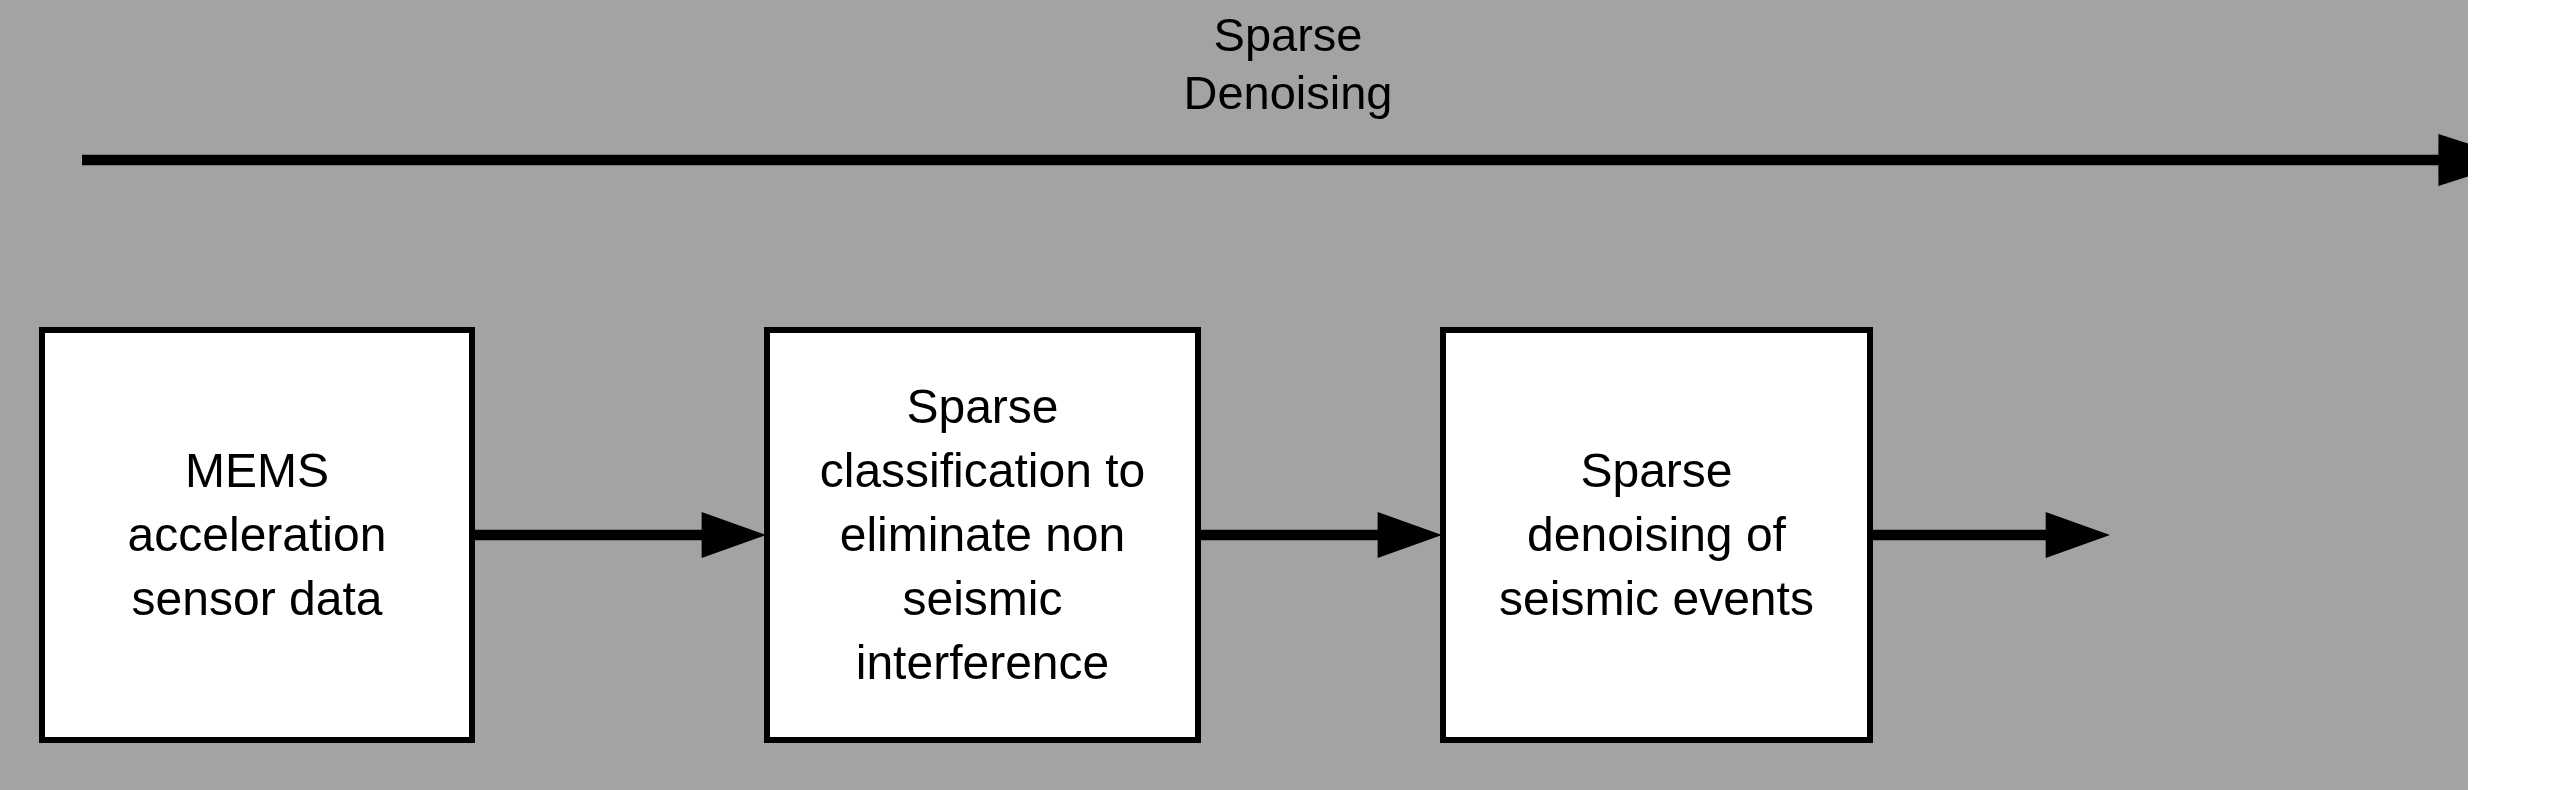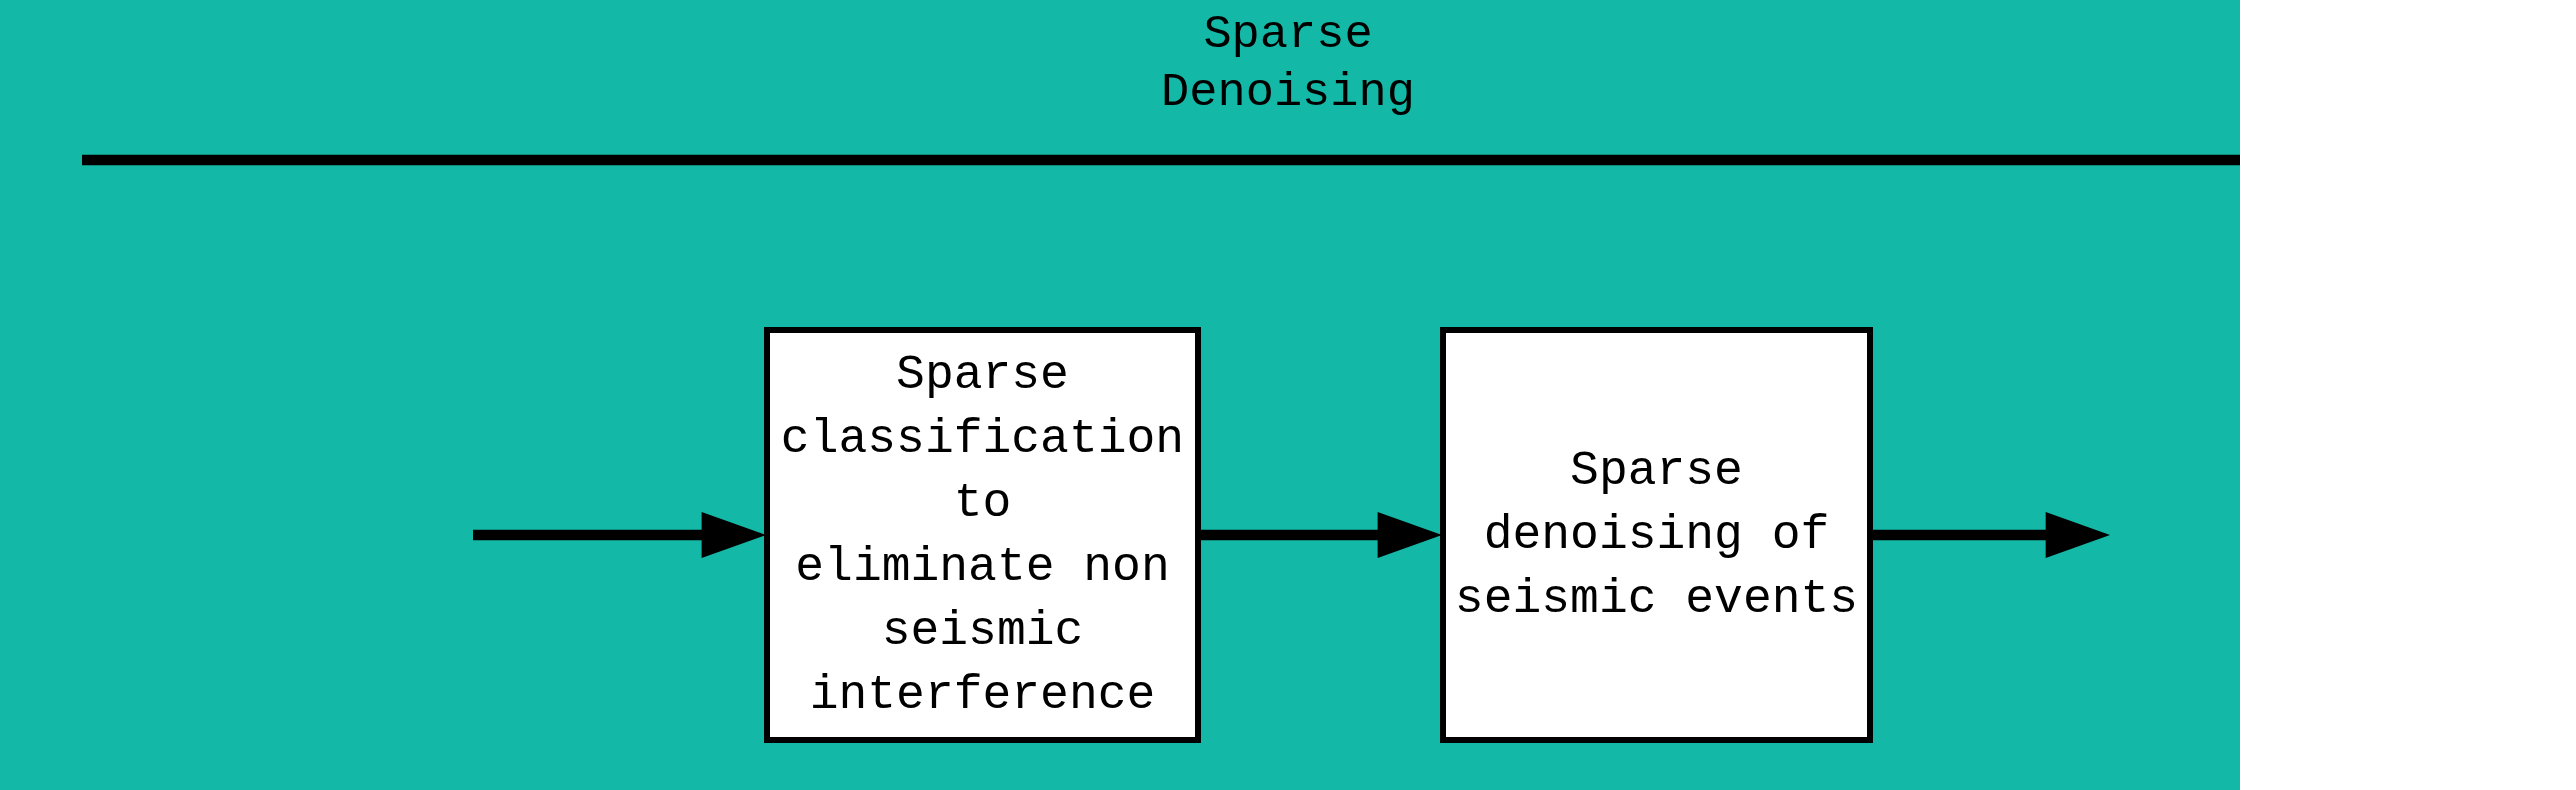--- a/index.html
+++ b/index.html
@@ -2,24 +2,24 @@
 <html><head>
 <meta charset="utf-8">
 <style>
   html, body {
     margin: 0;
     padding: 0;
     background: #ffffff;
   }
   #canvas {
     position: relative;
-    width: 2240px;
+    width: 2468px;
     height: 791px;
-    background: #14b8a6;
-    font-family: Liberation Mono, monospace;
+    background: #a3a3a3;
+    font-family: Liberation Sans, sans-serif;
     color: #000000;
     overflow: hidden;
   }
 
   
   .flow-title {
     position: absolute;
     left: 0;
     top: 5.8px;
     width: 2576px;
@@ -84,20 +84,25 @@
   <div class="flow-title">Sparse
 Denoising</div>
 
   <div class="top-arrow">
     <svg width="2438" height="56" viewBox="0 0 2540 58" xmlns="http://www.w3.org/2000/svg">
       <line x1="0" y1="29" x2="2470" y2="29" stroke="#000000" stroke-width="11"></line>
       <polygon points="2455,2 2540,29 2455,56" fill="#000000"></polygon>
     </svg>
   </div>
 
+  <div class="proc-box" id="box-0">
+    <div class="box-label">MEMS
+acceleration
+sensor data</div>
+  </div>
 
   <div class="connector" id="conn-0">
     <svg width="293" height="58" viewBox="0 0 305 60" xmlns="http://www.w3.org/2000/svg">
       <line x1="0" y1="30" x2="248" y2="30" stroke="#000000" stroke-width="11"></line>
       <polygon points="238,6 305,30 238,54" fill="#000000"></polygon>
     </svg>
   </div>
 
   <div class="proc-box" id="box-1">
     <div class="box-label">Sparse

